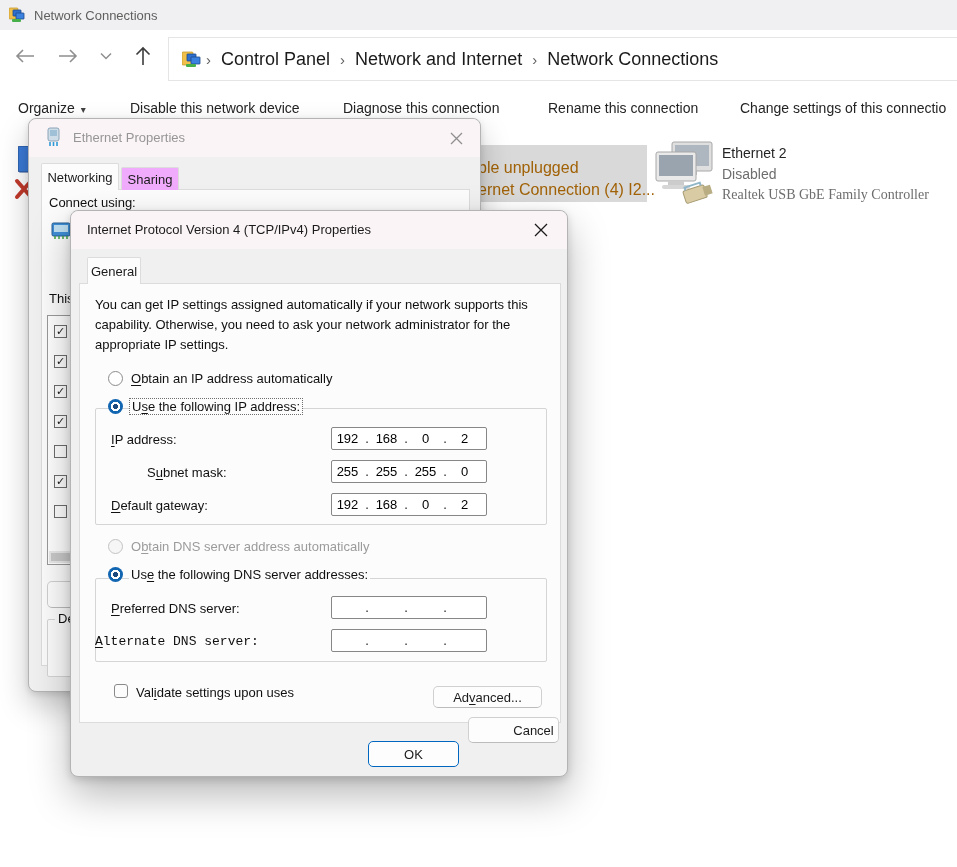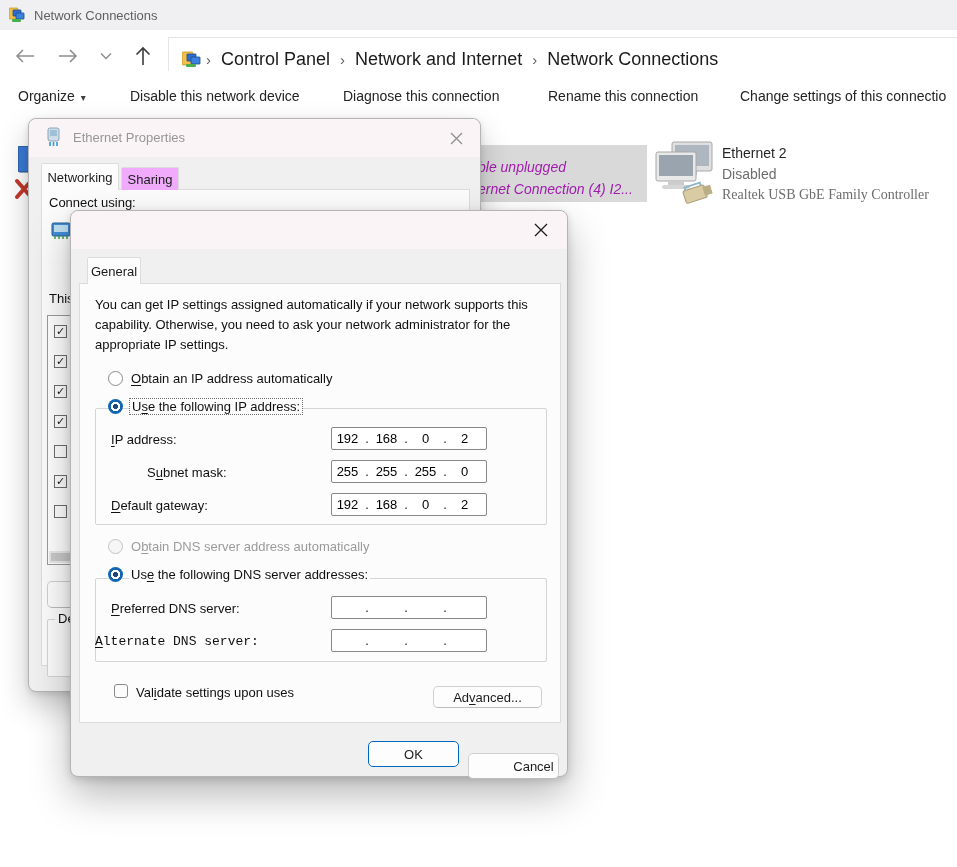--- a/index.html
+++ b/index.html
@@ -11,27 +11,27 @@
   .titlebar { position:absolute; left:0; top:0; width:957px; height:30px; background:#f0f0f2; display:flex; align-items:center; }
   .titlebar .wicon { margin-left:9px; }
   .titlebar .wtitle { margin-left:8px; font-size:13px; color:#5f5f5f; }
 
   .navbar { position:absolute; left:0; top:30px; width:957px; height:53px; background:#fff; }
   .navbtn { position:absolute; top:10px; width:32px; height:32px; display:flex; align-items:center; justify-content:center; border-radius:4px; }
   .addressbar { position:absolute; left:168px; top:7px; width:789px; height:44px; background:#fff; border:1px solid #e5e5e5; border-right:none; display:flex; align-items:center; }
   .crumb { font-size:18px; color:#1b1b1b; white-space:nowrap; padding:4px 6px; }
   .crumb-sep { font-size:15px; color:#5f5f5f; padding:0 4px; }
 
-  .toolbar { position:absolute; left:0; top:71px; width:957px; height:36px; background:#fff; }
+  .toolbar { position:absolute; left:0; top:83px; width:957px; height:36px; background:#fff; }
   .tool { position:absolute; top:17px; font-size:14px; color:#242424; white-space:nowrap; }
   .organize-caret { display:inline-block; font-size:10px; color:#404040; margin-left:6px; }
 
   
   .item1-hl { position:absolute; left:462px; top:145px; width:185px; height:57px; background:#d9d9d9; }
-  .frag { position:absolute; font-size:14px; color:#a21caf; white-space:nowrap;font-style:italic; }
+  .frag { position:absolute; font-size:16px; color:#a16207; white-space:nowrap; }
   .item2 { position:absolute; left:648px; top:138px; width:309px; height:70px; }
   .item2 .name { position:absolute; left:74px; top:7px; font-size:14px; color:#252525; }
   .item2 .st   { position:absolute; left:74px; top:28px; font-size:14px; color:#6d6d6d; }
   .item2 .dev  { position:absolute; left:74px; top:49px; font-size:14px; color:#6d6d6d;font-family:Liberation Serif, serif; }
 
   
   .dlg { position:absolute; border:1px solid #b4b4b4; border-radius:8px; background:#f0f0f0; box-shadow:0 14px 30px rgba(0,0,0,.22), 0 2px 6px rgba(0,0,0,.12); }
   .dlg-titlebar { position:absolute; left:0; top:0; right:0; height:38px; background:#fbf4f7; border-radius:8px 8px 0 0; }
   .dlg-title { position:absolute; left:16px; top:11px; font-size:13px; color:#1b1b1b; white-space:nowrap; }
   .dlg-title.inactive { color:#969696; }
@@ -233,20 +233,21 @@
     </div>
 
     <div class="btn" style="left:18px;top:462px;width:110px;height:27px;z-index:2;"></div>
 
     <span class="eth-label" style="left:26px;top:492px;background:#fcfcfc;padding:0 3px;z-index:3;">Description</span>
     <div class="group" style="left:18px;top:500px;width:415px;height:58px;z-index:2;background:#fcfcfc;"></div>
   </div>
 
   <div class="dlg" style="left:70px;top:210px;width:498px;height:567px;z-index:20;box-shadow:0 18px 40px rgba(0,0,0,.28), 0 3px 8px rgba(0,0,0,.15);">
     <div class="dlg-titlebar">
+      <span class="dlg-title">Internet Protocol Version 4 (TCP/IPv4) Properties</span>
       <div class="dlg-close" style="right:14px;">
         <svg width="14" height="14" viewBox="0 0 14 14">
             <path d="M1 1 L13 13 M13 1 L1 13" stroke="#1b1b1b" stroke-width="1.3" fill="none"></path>
           </svg>
       </div>
     </div>
 
     <div class="tab" style="left:16px;top:46px;width:54px;height:27px;line-height:27px;z-index:2;">General</div>
     <div class="page" style="left:8px;top:72px;width:482px;height:440px;z-index:1;"></div>
 
@@ -332,16 +333,16 @@
     </div>
 
     <span class="checkbox" style="left:43px;top:473px;z-index:3;"></span>
     <span class="cblabel" style="left:65px;top:474px;z-index:3;"><span>Val</span><u>i</u><span>date settings upon uses</span></span>
 
     <div class="btn" style="left:362px;top:475px;width:109px;height:22px;z-index:3;">
         <span><span>Ad</span><u>v</u><span>anced...</span></span>
       </div>
 
     <div class="btn default" style="left:297px;top:530px;width:91px;height:26px;z-index:3;">OK</div>
-    <div class="btn" style="left:397px;top:542px;width:91px;height:26px;z-index:3;padding-left:40px;">Cancel</div>
+    <div class="btn" style="left:397px;top:506px;width:91px;height:26px;z-index:3;padding-left:40px;">Cancel</div>
   </div>
 
 </div>
 
 </body></html>

